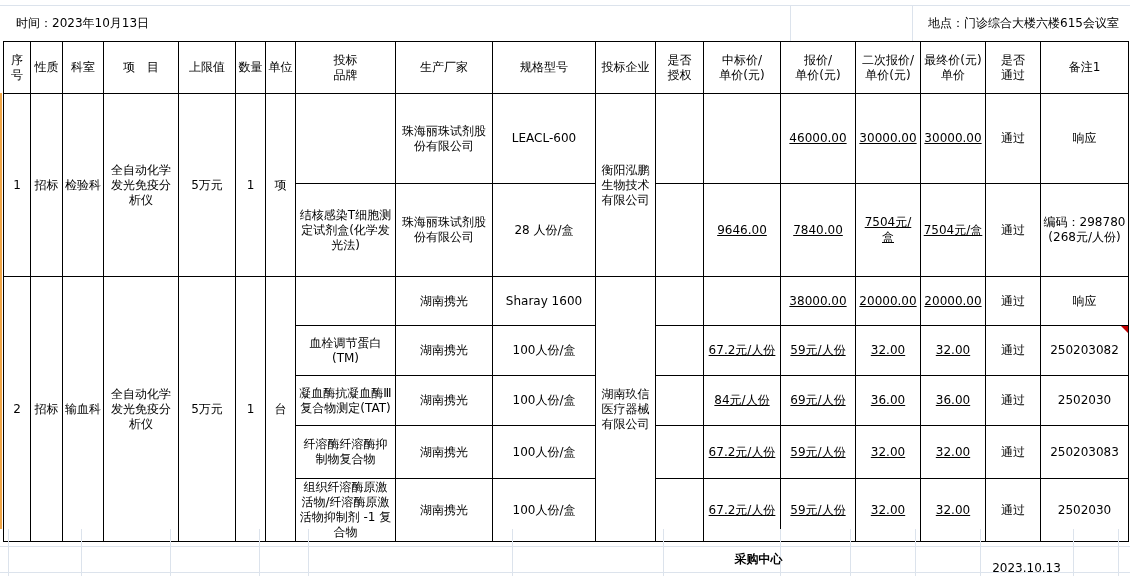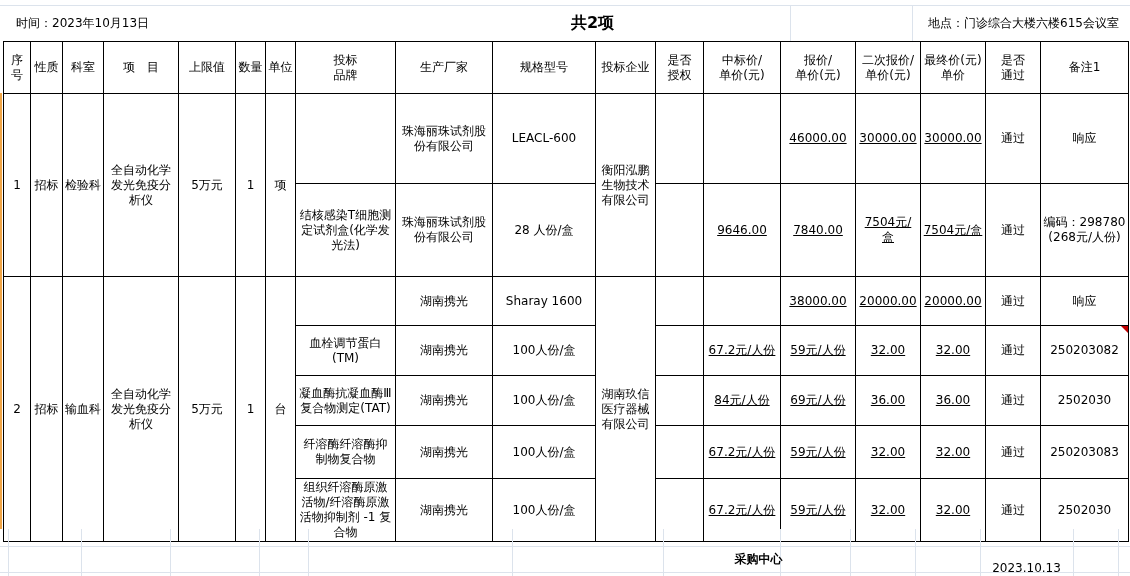--- a/index.html
+++ b/index.html
@@ -44,21 +44,20 @@
 </head>
 <body>
 
 <div id="page">
 
   <div class="gl gl-h" style="left:0; top:5px; width:1130px;"></div>
   <div class="gl gl-v" style="left:790px; top:5px; height:36px;"></div>
   <div class="gl gl-v" style="left:912px; top:5px; height:36px;"></div>
 
   <div id="time-cell" class="band-cell">时间：2023年10月13日</div>
-  <div id="title-cell" class="band-cell">共2项</div>
   <div id="loc-cell" class="band-cell">地点：门诊综合大楼六楼615会议室</div>
 
   <div id="left-stripe"></div>
 
   <table id="bid-table">
     <colgroup>
       <col style="width:27px">
         <col style="width:32px">
         <col style="width:41px">
       <col style="width:75px">

